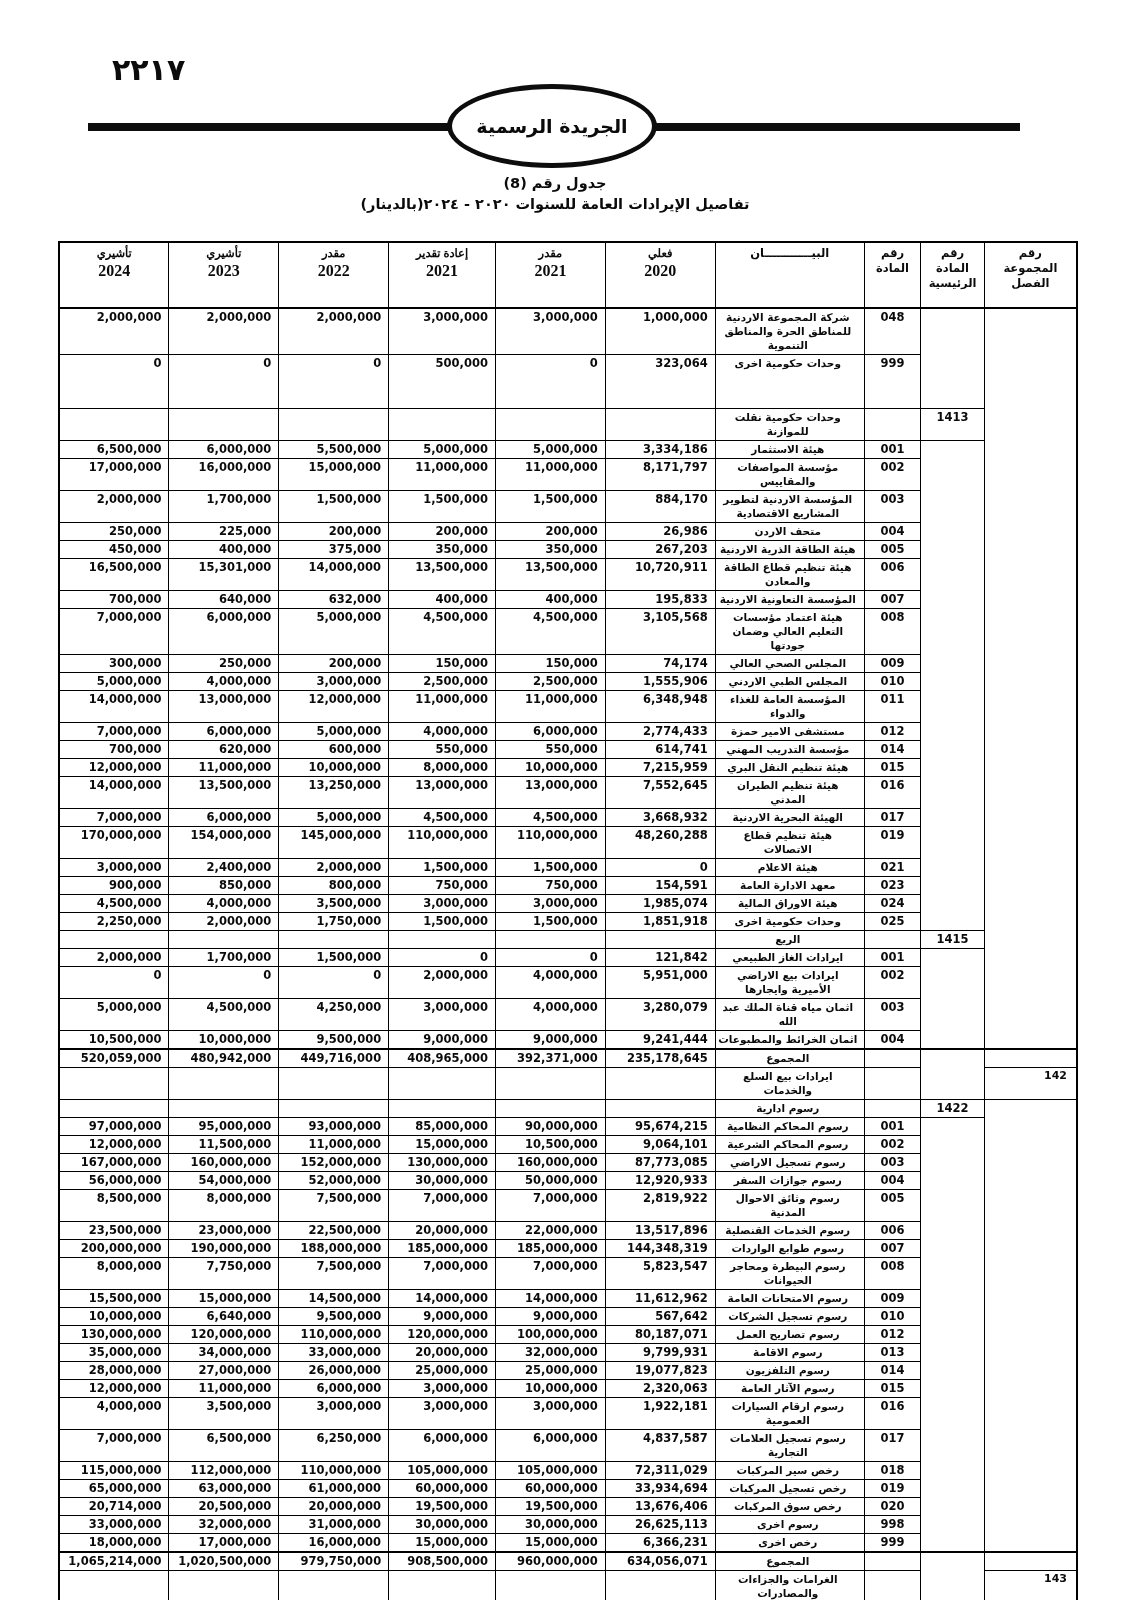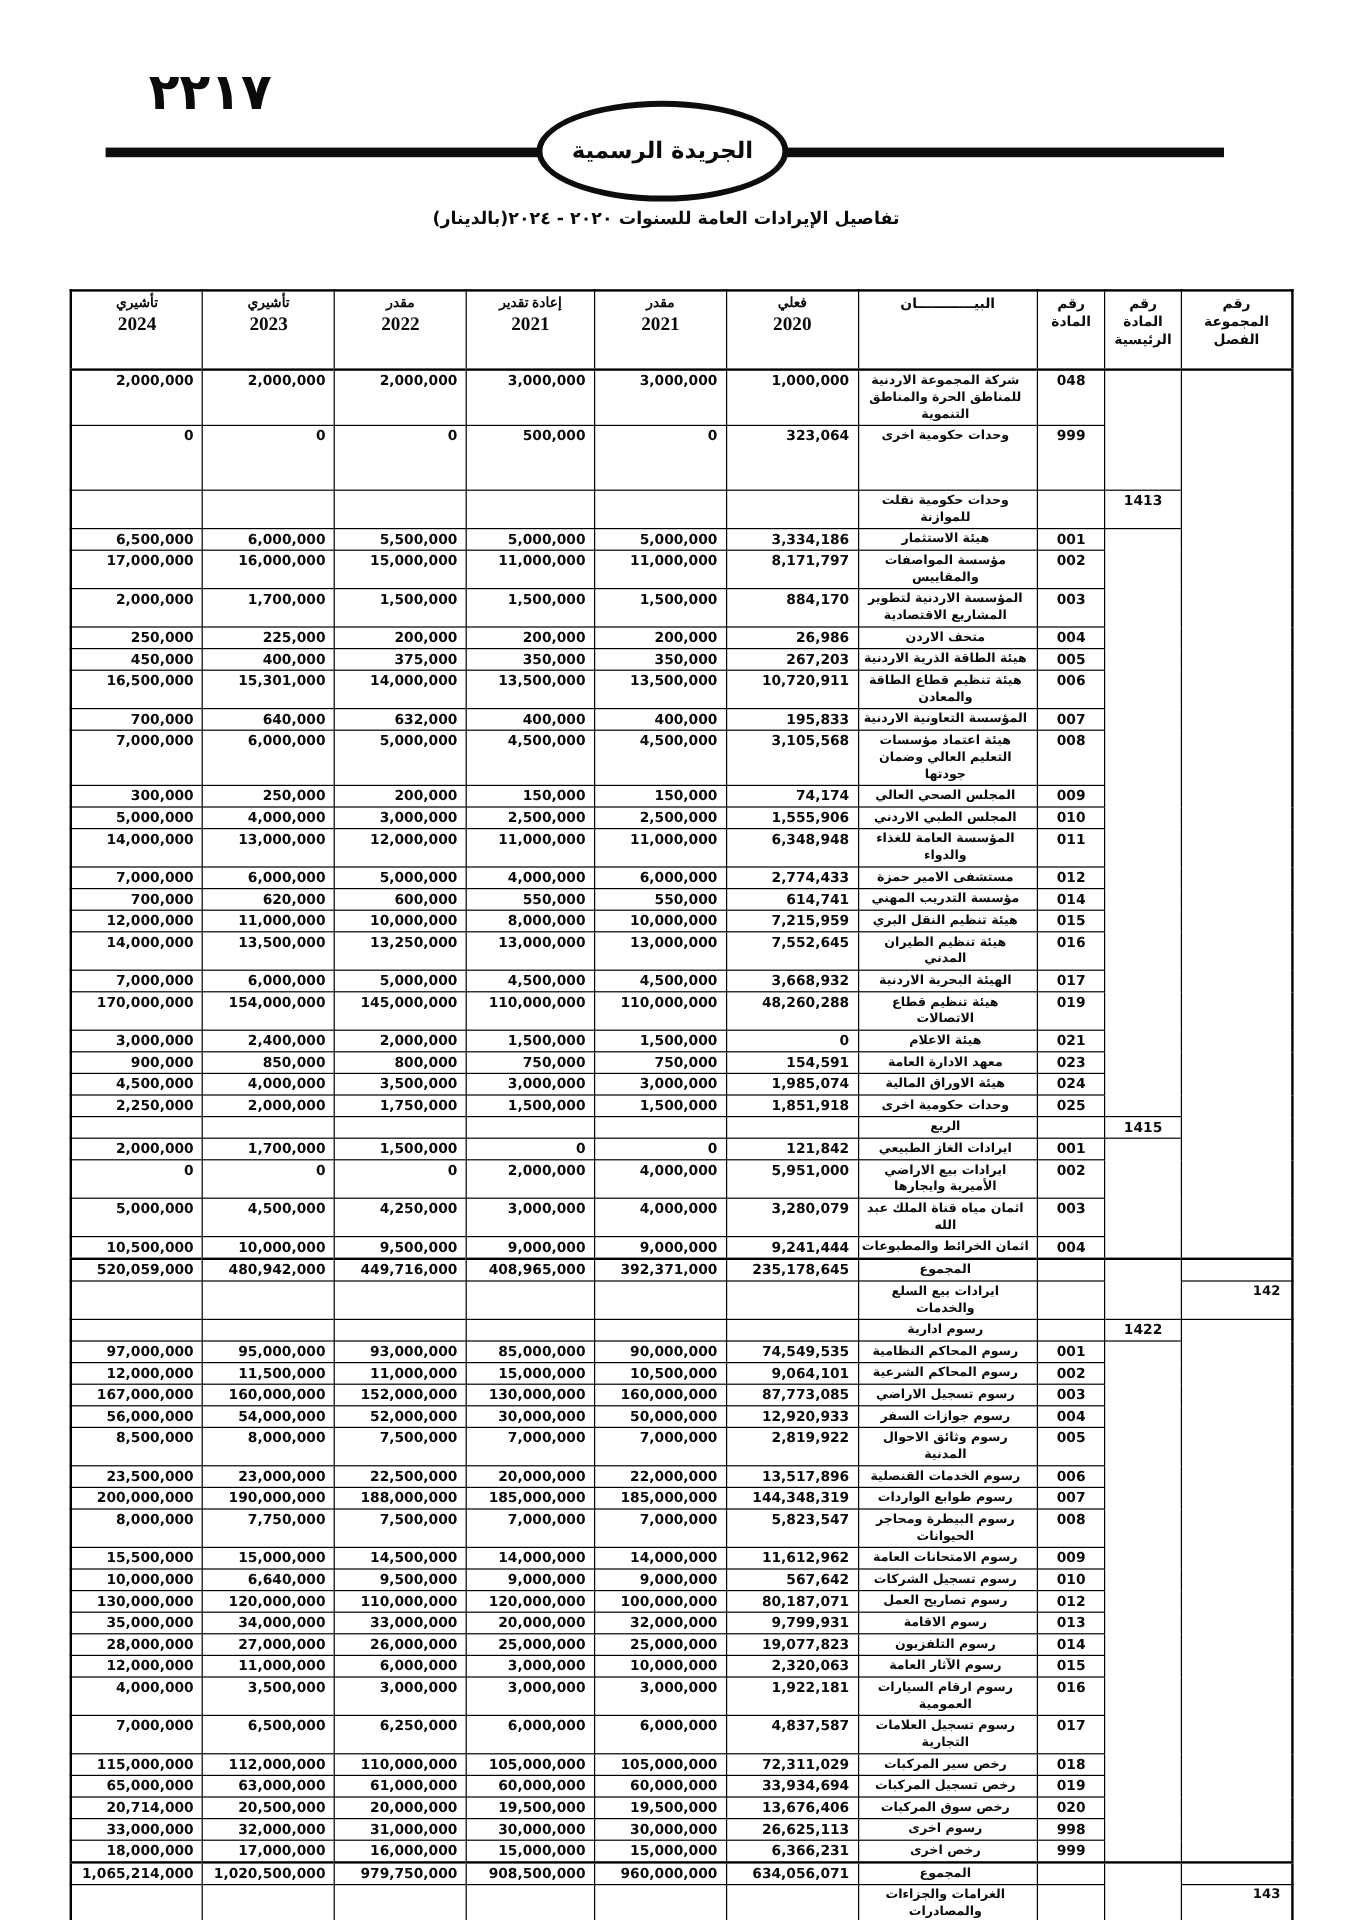--- a/index.html
+++ b/index.html
@@ -1,21 +1,21 @@
 <!DOCTYPE html>
 <html lang="ar"><head>
 <meta charset="utf-8">
 <style>
   html,body{margin:0;padding:0;}
   body{
     width:1131px;height:1600px;position:relative;background:#ffffff;
     font-family:"DejaVu Sans","Liberation Sans",sans-serif;color:#0b0b0b;
   }
   .page-number{
-    position:absolute;left:124px;top:52px;font-size:42px;font-weight:bold;
+    position:absolute;left:112px;top:52px;font-size:30px;font-weight:bold;
     letter-spacing:7px;direction:rtl;
   }
   .rule{position:absolute;left:88px;top:123px;width:932px;height:8px;background:#0d0d0d;}
   .seal{
     position:absolute;left:447px;top:84px;width:200px;height:74px;background:#ffffff;
     border:5px solid #0d0d0d;border-radius:50%;display:flex;align-items:center;justify-content:center;
     font-size:19px;font-weight:bold;direction:rtl;z-index:2;
   }
   .titles{
     position:absolute;left:60px;top:173px;width:990px;text-align:center;
@@ -50,20 +50,21 @@
 </style>
 </head>
 <body>
 
 <div class="page-number">٢٢١٧</div>
 <div class="rule"></div>
 <div class="seal">
   <span>الجريدة الرسمية</span>
 </div>
 <div class="titles">
+  <div class="t1">جدول رقم (8)</div>
   <div class="t2">تفاصيل الإيرادات العامة للسنوات ٢٠٢٠ - ٢٠٢٤(بالدينار)</div>
 </div>
 
 <div class="table-wrap">
   <table class="gz">
     <colgroup>
       <col style="width:92px">
         <col style="width:63px">
         <col style="width:56px">
         <col style="width:148px">
@@ -494,21 +495,21 @@
           <td class="num"></td>
           <td class="num"></td>
           <td class="num"></td>
           <td class="num"></td>
         </tr>
         <tr>
           <td class="gcode nb"></td>
           <td class="code nb"></td>
           <td class="code">001</td>
           <td class="bayan">رسوم المحاكم النظامية</td>
-          <td class="num">74,549,535</td>
+          <td class="num">95,674,215</td>
           <td class="num">90,000,000</td>
           <td class="num">85,000,000</td>
           <td class="num">93,000,000</td>
           <td class="num">95,000,000</td>
           <td class="num">97,000,000</td>
         </tr>
         <tr>
           <td class="gcode nb"></td>
           <td class="code nb"></td>
           <td class="code">002</td>

